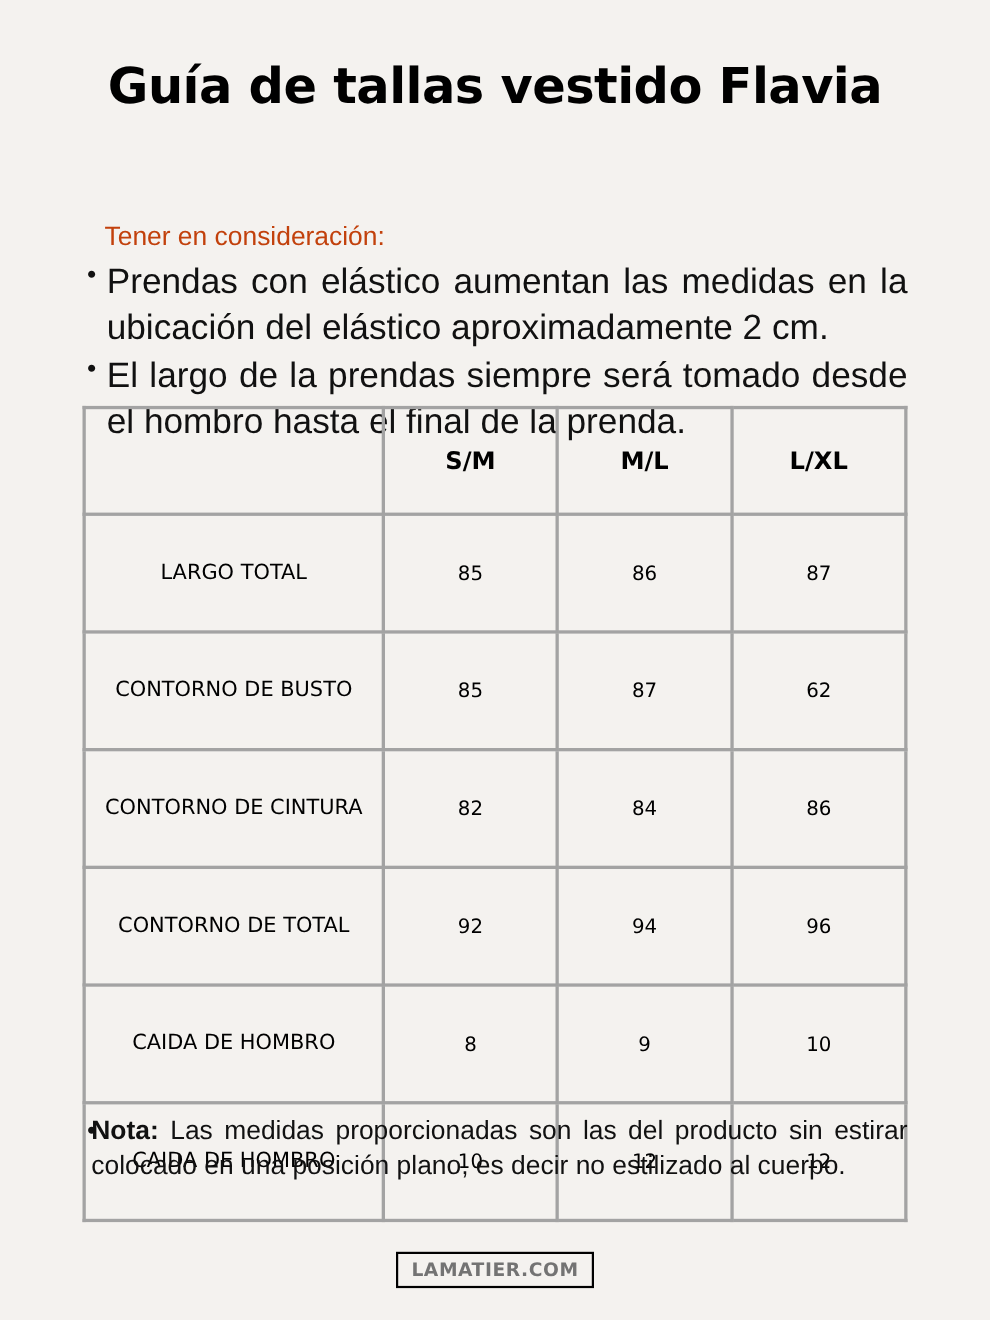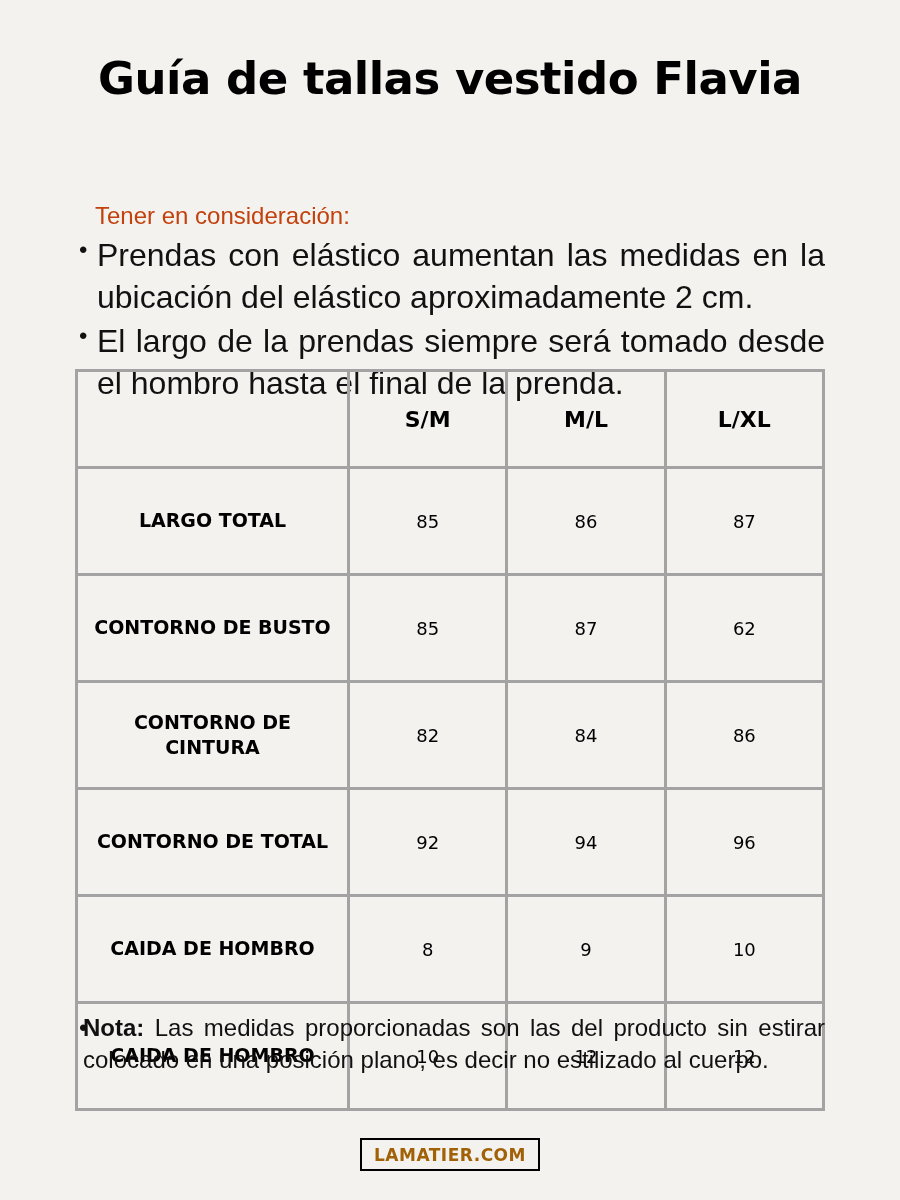--- a/index.html
+++ b/index.html
@@ -83,21 +83,21 @@
   }
   table.size-table th {
     font-weight: bold;
     font-size: 22px;
     height: 92px;
   }
   table.size-table th.corner {
     width: 267px;
   }
   table.size-table td.rowhead {
-    font-weight: bold;
+    font-weight: normal;
     font-size: 19px;
     line-height: 1.32;
     padding: 6px 8px;
   }
   table.size-table td.val {
     font-weight: normal;
     font-size: 18px;
   }
   tr.r-tall td { height: 92px; }
   .footnote {
@@ -128,21 +128,21 @@
     position: absolute;
     left: 50%;
     transform: translateX(-50%);
     top: 1138px;
     border: 2px solid #000;
     padding: 5px 12px 4px 12px;
     font-family: "DejaVu Sans", sans-serif;
     font-weight: bold;
     font-size: 17px;
     letter-spacing: 0.5px;
-    color: #a16207;
+    color: #737373;
     background: transparent;
   }
 </style>
 </head>
 <body>
 
 <div class="page">
 
   <h1 class="title">Guía de tallas vestido Flavia</h1>
 

